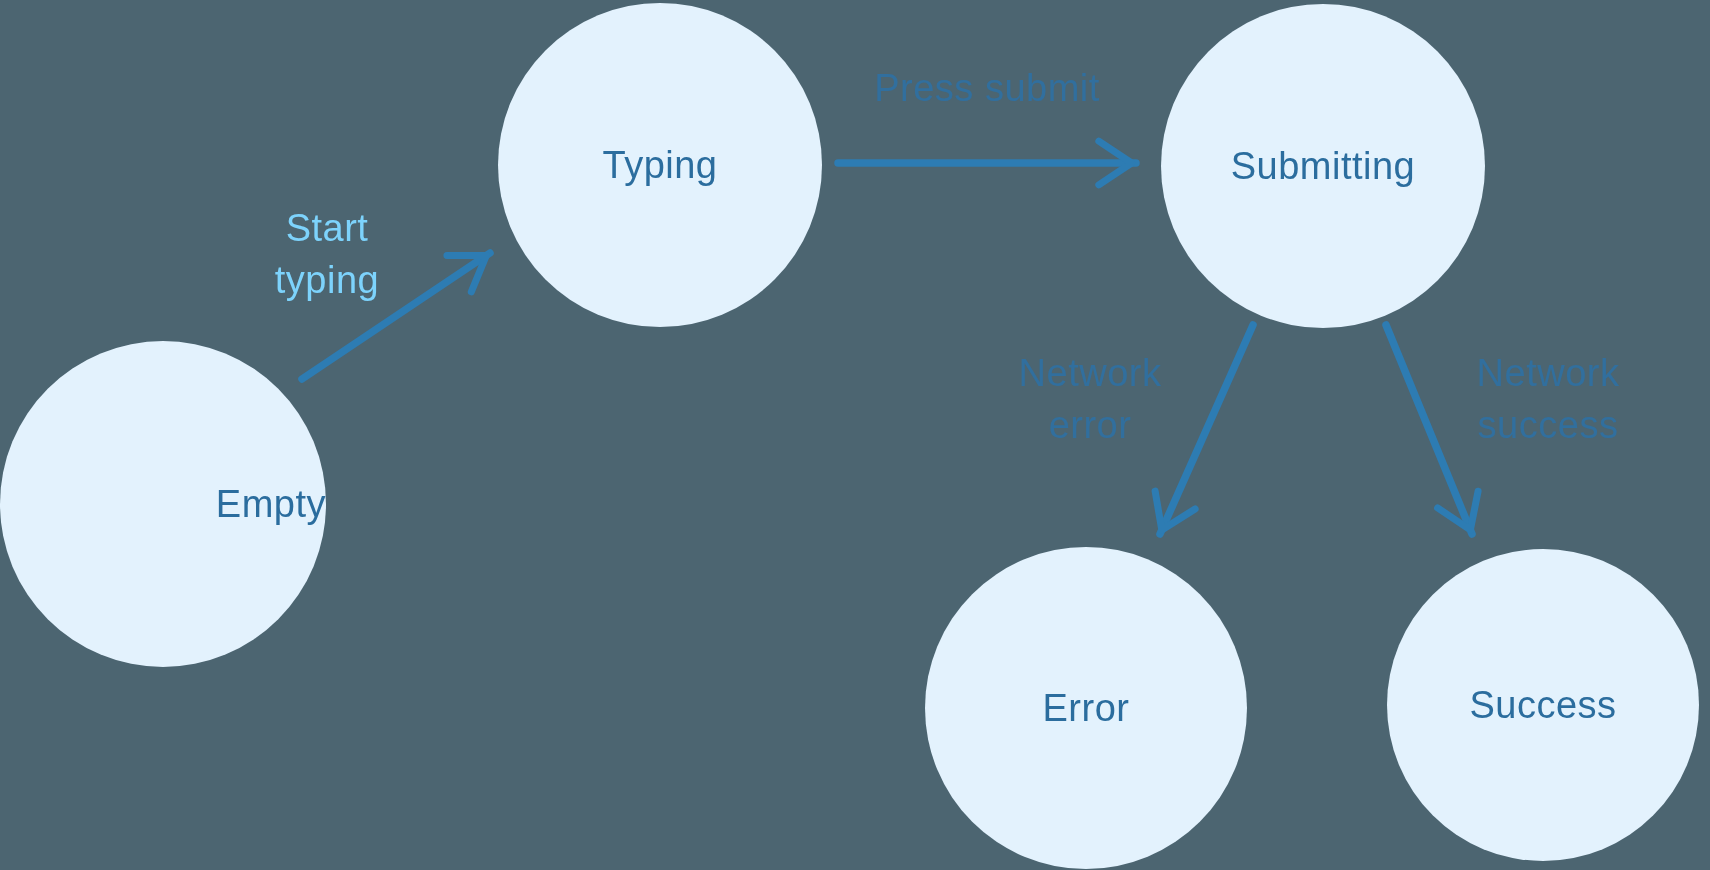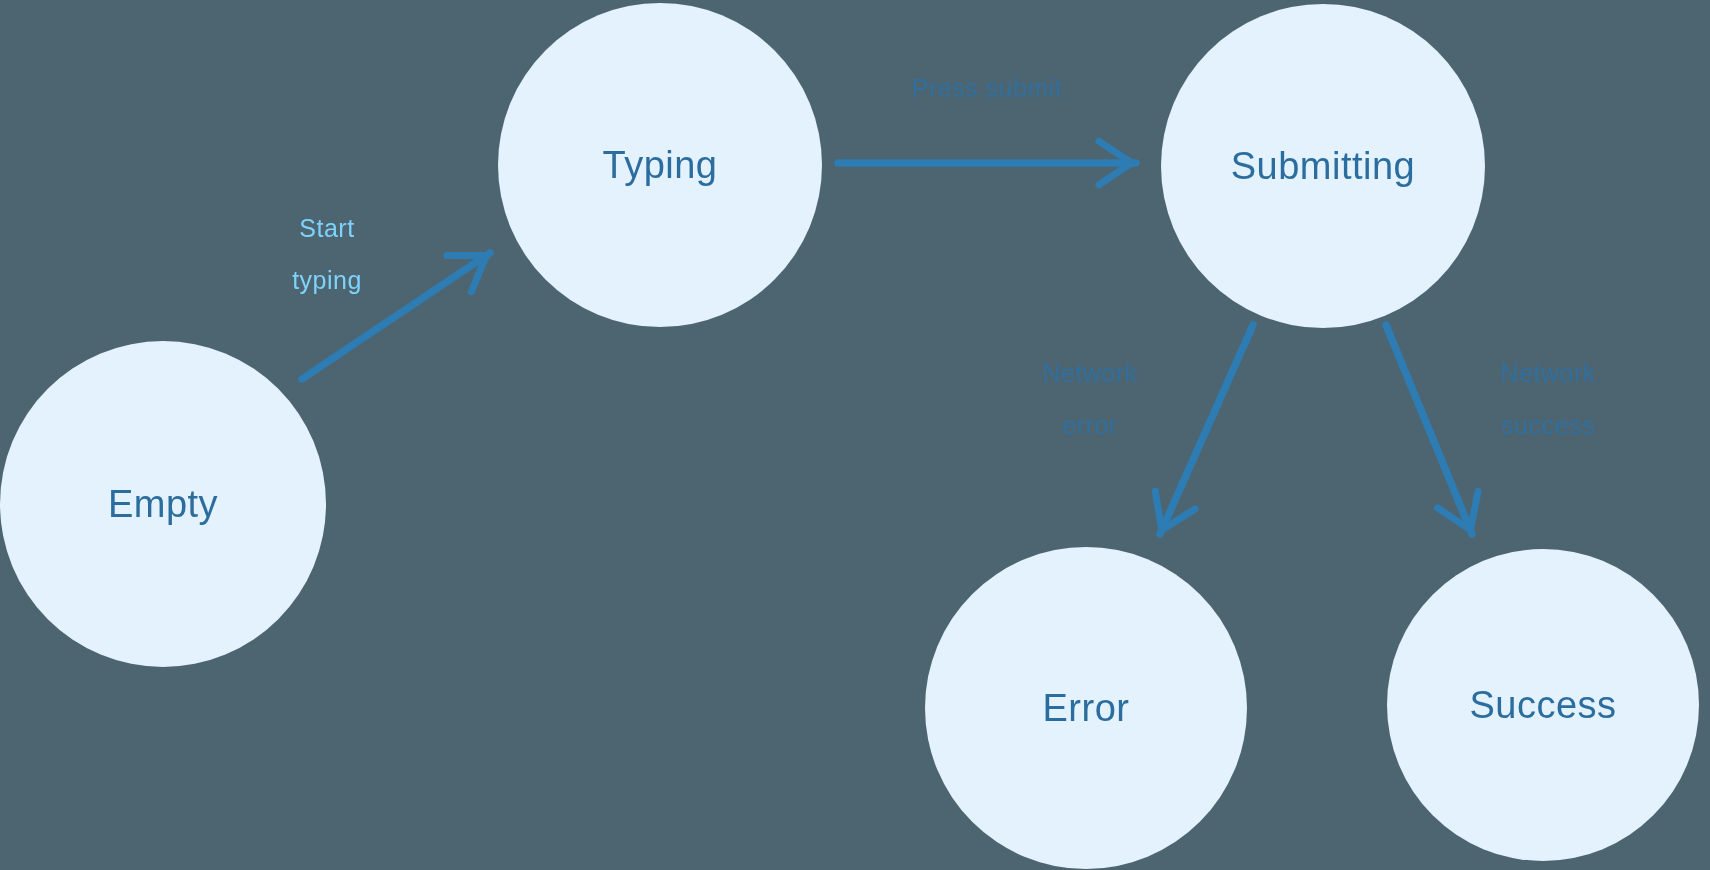--- a/index.html
+++ b/index.html
@@ -30,21 +30,21 @@
   }
   .node-label {
     font-size: 38px;
     letter-spacing: 0.5px;
     white-space: nowrap;
   }
   .edge-label {
     position: absolute;
     transform: translate(-50%, -50%);
     text-align: center;
-    font-size: 25px;
+    font-size: 38px;
     line-height: 52px;
     letter-spacing: 0.5px;
     white-space: nowrap;
   }
   .edge-line {
     stroke-width: 7.5;
     stroke-linecap: round;
     fill: none;
   }
 </style>
@@ -57,21 +57,21 @@
       <marker id="chevron" viewBox="0 0 12 12" refX="10.5" refY="6" markerWidth="7" markerHeight="7" orient="auto">
         <path d="M2 1 L9.5 6 L2 11" fill="none" stroke="currentColor" stroke-width="1.6" stroke-linecap="round" stroke-linejoin="round"></path>
       </marker>
     </defs>
   <line class="edge-line" x1="302" y1="379" x2="490" y2="253" stroke="currentColor" marker-end="url(#chevron)"></line>
       <line class="edge-line" x1="838" y1="163" x2="1136" y2="163" stroke="currentColor" marker-end="url(#chevron)"></line>
       <line class="edge-line" x1="1253" y1="325" x2="1160" y2="534" stroke="currentColor" marker-end="url(#chevron)"></line>
       <line class="edge-line" x1="1386" y1="325" x2="1472" y2="534" stroke="currentColor" marker-end="url(#chevron)"></line>
     </svg>
   <div id="nodesLayer">
-      <div class="node" style="left: 0px; top: 341px; width: 326px; height: 326px; background: rgb(227, 242, 253);">
+      <div class="node" style="left: 0px; top: 341px; width: 326px; height: 326px; background: rgb(227, 242, 253); justify-content: flex-end;">
         <span class="node-label" style="color: rgb(43, 109, 158);">Empty</span>
       </div>
       <div class="node" style="left: 498px; top: 3px; width: 324px; height: 324px; background: rgb(227, 242, 253);">
         <span class="node-label" style="color: rgb(43, 109, 158);">Typing</span>
       </div>
       <div class="node" style="left: 1161px; top: 4px; width: 324px; height: 324px; background: rgb(227, 242, 253); text-align: right;">
         <span class="node-label" style="color: rgb(43, 109, 158);">Submitting</span>
       </div>
       <div class="node" style="left: 925px; top: 547px; width: 322px; height: 322px; background: rgb(227, 242, 253);">
         <span class="node-label" style="color: rgb(43, 109, 158);">Error</span>

